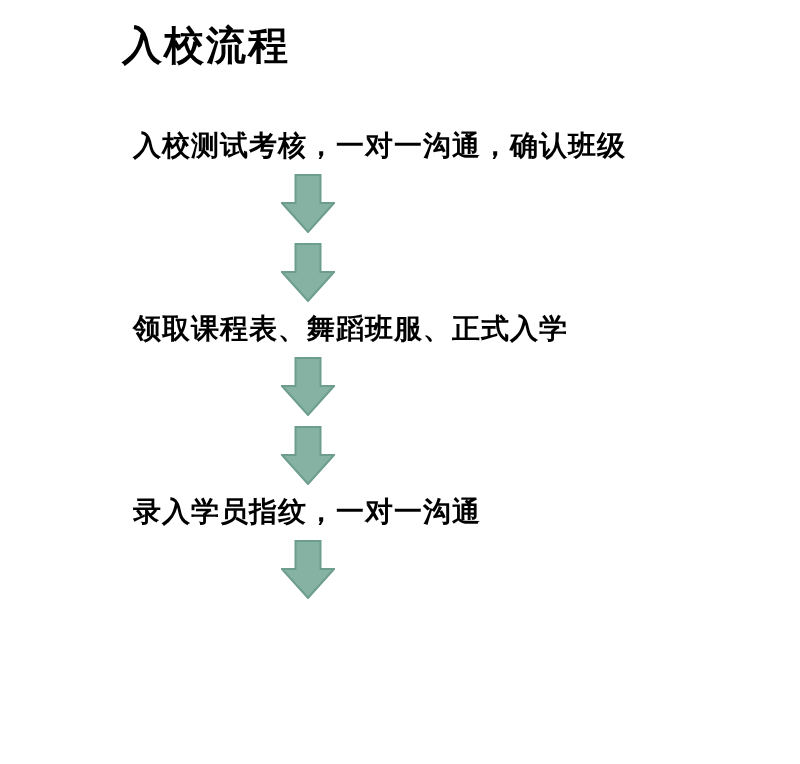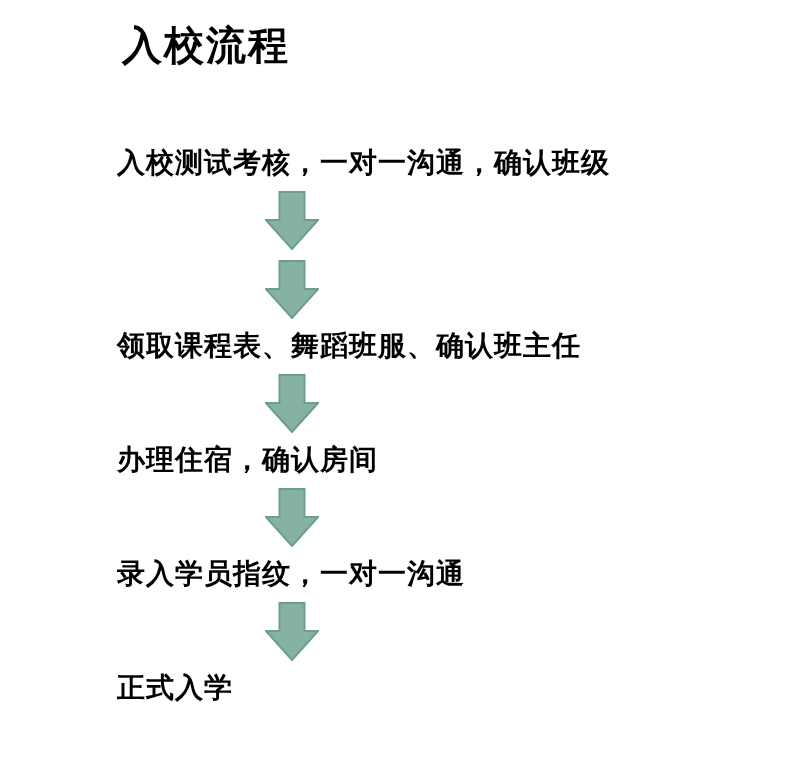--- a/index.html
+++ b/index.html
@@ -19,21 +19,22 @@
   .page-title {
     margin: 0;
     padding: 22px 4px 0 122px;
     font-size: 40px;
     line-height: 46px;
     font-weight: bold;
     color: #000000;
     letter-spacing: 2px;
   }
   #flow {
-    margin-top: 78px;
+    margin-top: 61px;
+    padding-left: 16px;
   }
   .step {
     margin: 0 0 12px 117px;
     font-size: 28px;
     line-height: 33px;
     font-weight: bold;
     color: #000000;
     letter-spacing: 1px;
     white-space: nowrap;
   }
@@ -52,27 +53,25 @@
   <h1 class="page-title">入校流程</h1>
 
   <div id="flow">
       <div class="step">入校测试考核，一对一沟通，确认班级</div>
       <span class="arrow-wrap"><svg width="54" height="59" viewBox="-1 -1 54 59">
           <polygon points="13.5,0 38.5,0 38.5,28 52,28 26,57 0,28 13.5,28" fill="#86B2A3" stroke="#6D9E8D" stroke-width="2" stroke-linejoin="miter"></polygon>
         </svg></span>
       <span class="arrow-wrap"><svg width="54" height="59" viewBox="-1 -1 54 59">
           <polygon points="13.5,0 38.5,0 38.5,28 52,28 26,57 0,28 13.5,28" fill="#86B2A3" stroke="#6D9E8D" stroke-width="2" stroke-linejoin="miter"></polygon>
         </svg></span>
-      <div class="step">领取课程表、舞蹈班服、确认班主任</div>
+      <div class="step">领取课程表、舞蹈班服、正式入学</div>
       <span class="arrow-wrap"><svg width="54" height="59" viewBox="-1 -1 54 59">
           <polygon points="13.5,0 38.5,0 38.5,28 52,28 26,57 0,28 13.5,28" fill="#86B2A3" stroke="#6D9E8D" stroke-width="2" stroke-linejoin="miter"></polygon>
         </svg></span>
-      <div class="step">办理住宿，确认房间</div>
       <span class="arrow-wrap"><svg width="54" height="59" viewBox="-1 -1 54 59">
           <polygon points="13.5,0 38.5,0 38.5,28 52,28 26,57 0,28 13.5,28" fill="#86B2A3" stroke="#6D9E8D" stroke-width="2" stroke-linejoin="miter"></polygon>
         </svg></span>
       <div class="step">录入学员指纹，一对一沟通</div>
       <span class="arrow-wrap"><svg width="54" height="59" viewBox="-1 -1 54 59">
           <polygon points="13.5,0 38.5,0 38.5,28 52,28 26,57 0,28 13.5,28" fill="#86B2A3" stroke="#6D9E8D" stroke-width="2" stroke-linejoin="miter"></polygon>
         </svg></span>
-      <div class="step">正式入学</div>
     </div>
 </div>
 
 </body></html>

